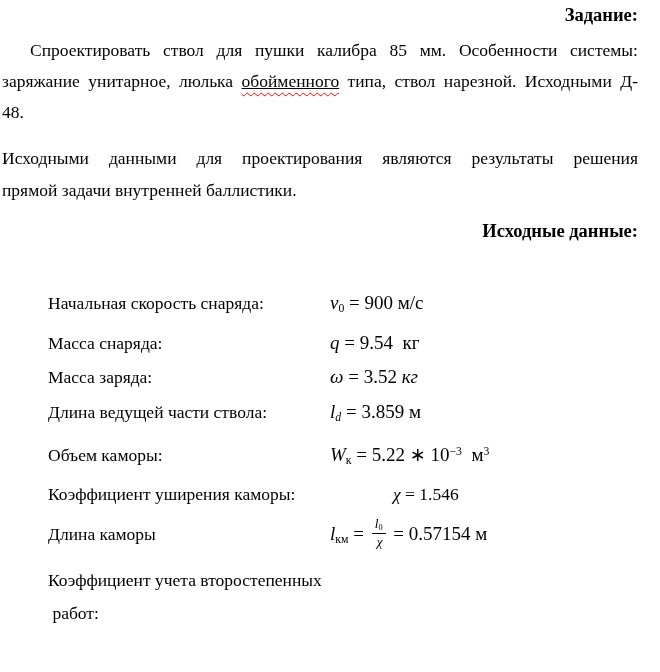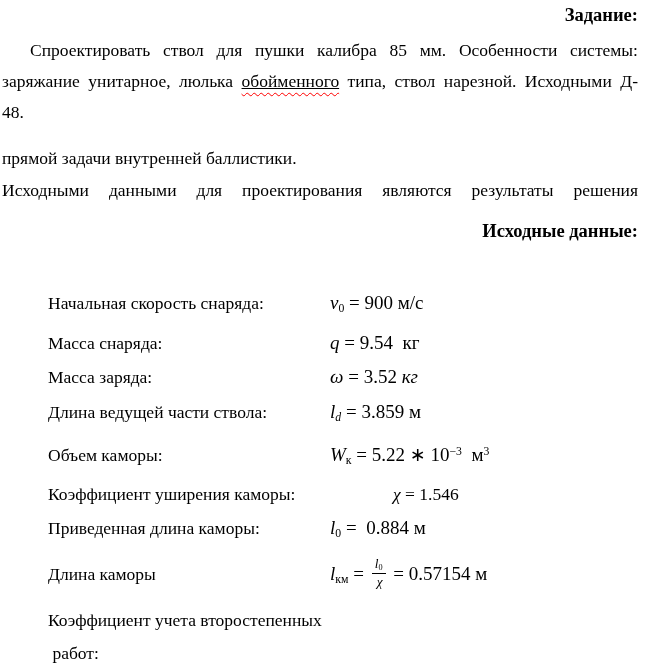--- a/index.html
+++ b/index.html
@@ -63,22 +63,22 @@
 
   <div class="heading title">Задание:</div>
 
   <div class="para p1">
     <div class="pline first">Спроектировать ствол для пушки калибра 85 мм. Особенности системы:</div>
     <div class="pline"><span>заряжание унитарное, люлька </span><span class="misspelled"><span class="misspelled-inner">обойменного</span></span><span> типа, ствол нарезной. Исходными Д-</span></div>
     <div class="pline last">48.</div>
   </div>
 
   <div class="para p2">
+    <div class="pline">Исходными данными для проектирования являются результаты решения</div>
     <div class="pline last">прямой задачи внутренней баллистики.</div>
-    <div class="pline">Исходными данными для проектирования являются результаты решения</div>
   </div>
 
   <div class="heading h2">Исходные данные:</div>
 
   <div class="data">
 
 
     <div class="drow">
       <span class="dlabel">Начальная скорость снаряда:</span><span class="dvalue"><span class="mi">v</span><span class="msub">0</span><span class="mr"> = 900 м/с</span></span>
     </div>
@@ -96,23 +96,20 @@
     </div>
 
     <div class="drow">
       <span class="dlabel">Объем каморы:</span><span class="dvalue"><span class="mi">W</span><span class="msub">к</span><span class="mr"> = 5.22 ∗ 10</span><span class="msup">−3</span><span class="mr">  м</span><span class="msup">3</span></span>
     </div>
 
     <div class="drow">
       <span class="dlabel">Коэффициент уширения каморы:</span><span class="dvalue dvalue-plain pad63"><span class="mi">χ</span><span class="mr"> = 1.546</span></span>
     </div>
 
-    <div class="drow">
-      <span class="dlabel">Приведенная длина каморы:</span><span class="dvalue"><span class="mi">l</span><span class="msub">0</span><span class="mr"> =  0.884 м</span></span>
-    </div>
 
     <div class="drow drow-tall">
       <span class="dlabel">Длина каморы</span><span class="dvalue"><span class="mi">l</span><span class="msub">км</span><span class="mr"> = </span><span class="frac"><span class="fnum"><span class="mi">l</span><span class="msub">0</span></span><span class="fden"><span class="mi">χ</span></span></span><span class="mr"> = 0.57154 м</span></span>
     </div>
 
     <div class="drow">
       <span class="dlabel dlabel-wide">Коэффициент учета второстепенных</span>
     </div>
 
     <div class="drow">

